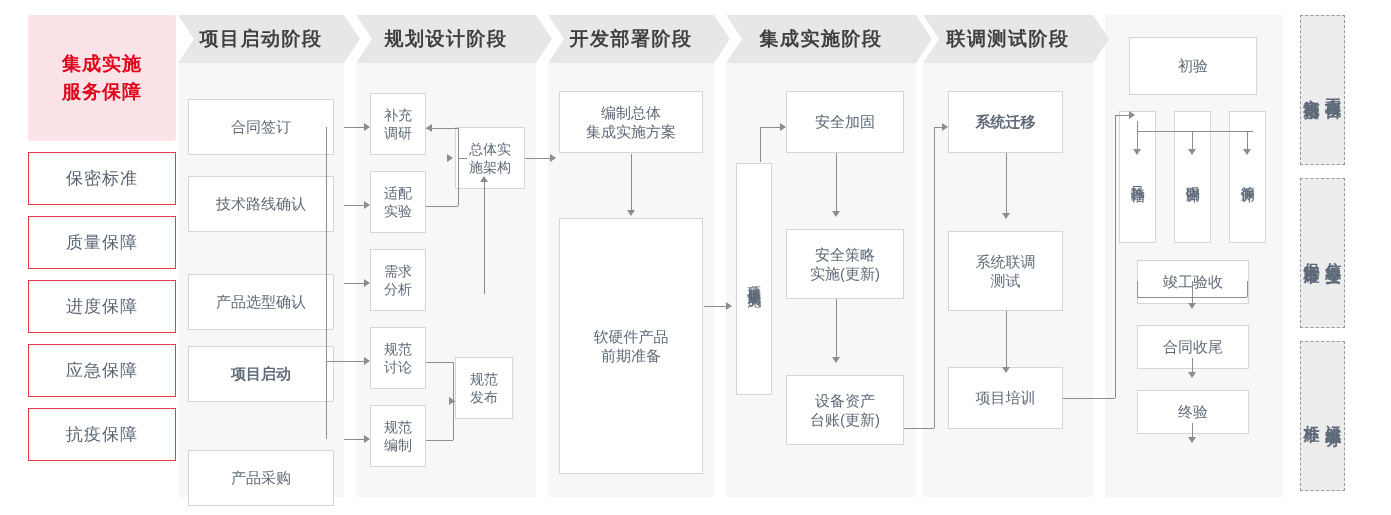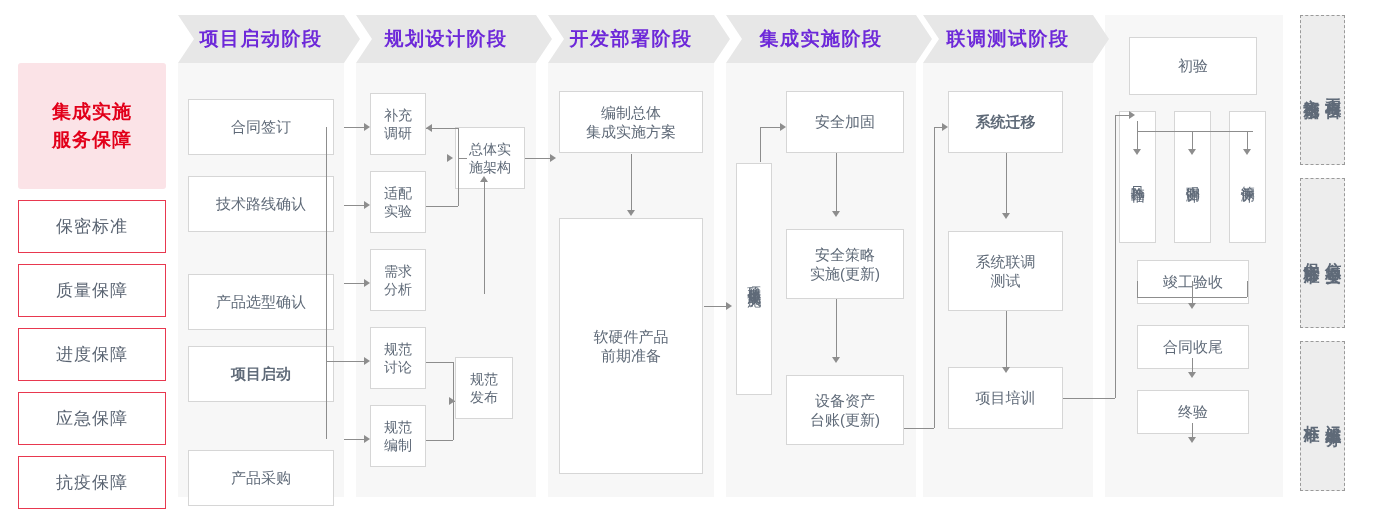--- a/index.html
+++ b/index.html
@@ -8,40 +8,40 @@
   }
   body {
     width: 1391px; height: 515px;
     font-family: "Liberation Sans", "DejaVu Sans", sans-serif;
     overflow: hidden;
     position: relative;
   }
   #root { position: relative; width: 1391px; height: 515px; }
 
   
-  .sidebar { position: absolute; left: 18px; top: 15px; width: 148px; margin-top: 48px; }
+  .sidebar { position: absolute; left: 28px; top: 15px; width: 148px; }
   .sb-head {
     height: 126px; background: #fbe3e7; border-radius: 3px;
     display: flex; align-items: center; justify-content: center;
     color: #e2001a; font-weight: bold; font-size: 19px; line-height: 1.45;
     text-align: center; letter-spacing: 1px;
   }
   .sb-item {
     margin-top: 11px; height: 51px; background: #ffffff;
     border: 1.5px solid #e8384f;
     display: flex; align-items: center; justify-content: center;
     color: #5a6472; font-size: 17px; letter-spacing: 1px;
   }
 
   
   .col { position: absolute; top: 15px; background: #f7f7f7; }
   .col-head {
     position: relative; height: 48px; background: #e7e7e7;
     display: flex; align-items: center; justify-content: center;
-    color: #6d28d9; font-size: 19px; font-weight: bold; letter-spacing: 1.5px;
+    color: #404040; font-size: 19px; font-weight: bold; letter-spacing: 1.5px;
   }
   
   .col-head::before {
     content: ""; position: absolute; left: 0; top: 0;
     width: 16px; height: 48px; background: #ffffff;
     clip-path: polygon(0 0, 0 100%, 100% 50%);
   }
   
   .col-head::after {
     content: ""; position: absolute; right: -16px; top: 0;

